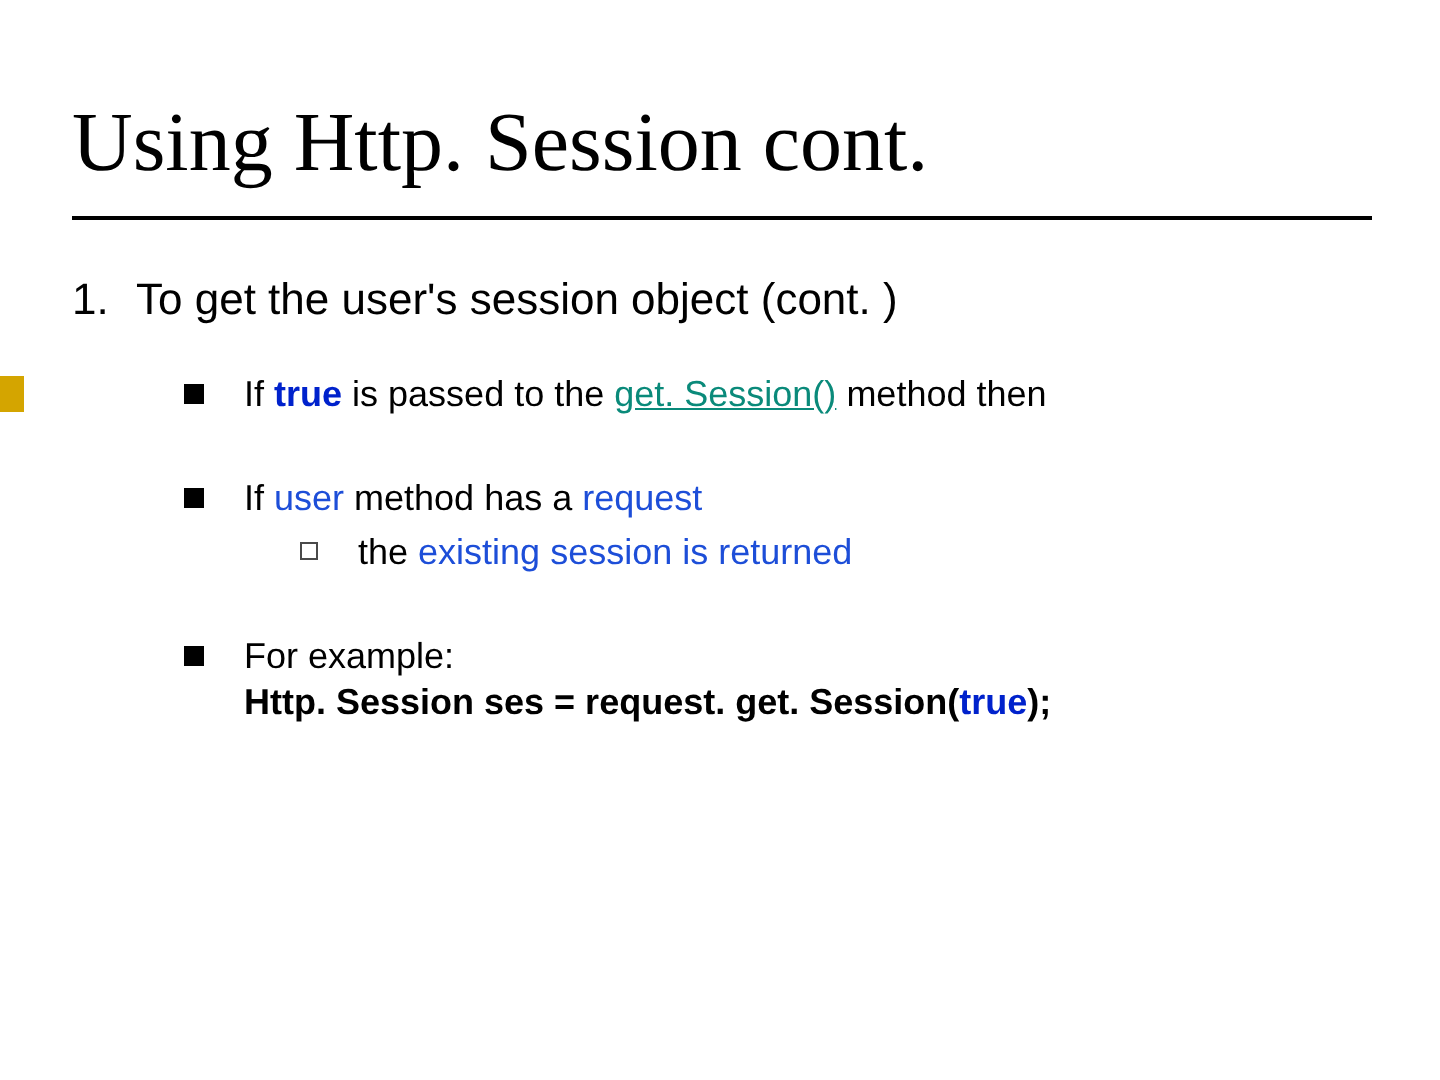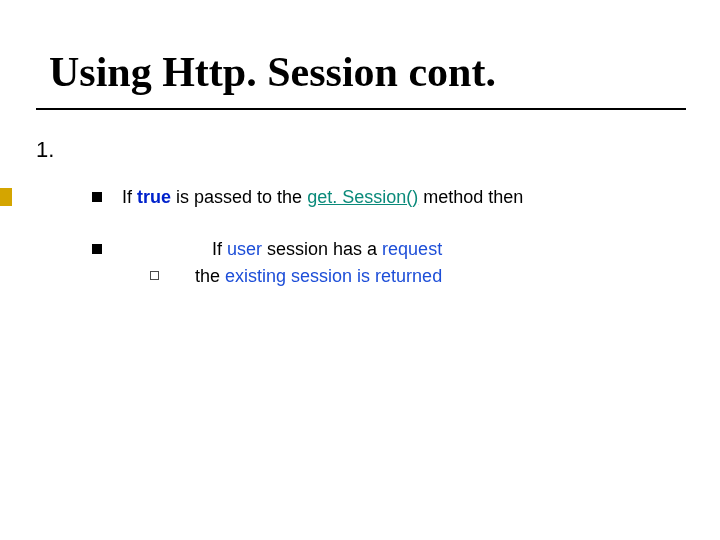--- a/index.html
+++ b/index.html
@@ -24,23 +24,22 @@
     width: 12px;
     height: 18px;
     background: #d4a500;
   }
   .title {
     position: absolute;
     left: 36px;
     top: 48px;
     font-family: "Times New Roman", Times, serif;
     font-size: 42px;
-    font-weight: bold;
+    font-weight: normal;
     color: #000;
-    margin-left: 13px;
   }
   .title-rule {
     position: absolute;
     left: 36px;
     top: 108px;
     width: 650px;
     height: 0;
     border-top: 2px solid #000;
   }
   .body {
@@ -78,78 +77,87 @@
     margin-right: 20px;
   }
   .sub-list {
     margin-top: 4px;
   }
   .s-item {
     display: flex;
     align-items: flex-start;
     margin-left: 28px;
     margin-top: 4px;
-    gap: 16px;
   }
   .sq-o {
     width: 9px;
     height: 9px;
     border: 1px solid #4a4a4a;
     box-sizing: border-box;
     flex: 0 0 9px;
     margin-top: 6px;
     margin-right: 20px;
     background: #fff;
   }
   .kw-blue { color: #0022cc; }
   .kw-teal { color: #0a8a7a; }
   .kw-olive { color: #1d4ed8; }
   .kw-yellow { color: #c9b400; }
   .bold { font-weight: bold; }
   .txt { display: inline; }
-  .line { display: block; text-align: right; }
+  .line { display: block; }
   .underline { text-decoration: underline; }
 </style>
 </head>
 <body>
 
 <div class="slide">
 
   <div class="accent-bar"></div>
 
   <div class="title">Using Http. Session cont.</div>
   <div class="title-rule"></div>
 
   <div class="body">
 
     <div class="num-item">
       <span class="num">1.</span>
+      <span>To get the user's session object (cont. )</span>
     </div>
 
     <div class="bullet-list">
 
       <div class="b-item">
         <span class="sq"></span>
         <span class="line">
           <span class="txt">If </span><span class="txt kw-blue bold">true</span><span class="txt"> is passed to the </span><span class="txt kw-teal underline">get. Session()</span><span class="txt"> method then</span>
         </span>
       </div>
 
       <div class="b-item">
         <span class="sq"></span>
         <span class="line">
-          <span class="txt">If </span><span class="txt kw-olive">user</span><span class="txt"> session has a </span><span class="txt kw-olive">request</span>
+          <span class="txt">If </span><span class="txt kw-olive">user</span><span class="txt"> method has a </span><span class="txt kw-olive">request</span>
           <div class="sub-list">
             <div class="s-item">
               <span class="sq-o"></span>
               <span>
                 <span class="txt"> the </span><span class="txt kw-olive">existing session is returned</span>
               </span>
             </div>
           </div>
         </span>
       </div>
 
+      <div class="b-item">
+        <span class="sq"></span>
+        <span class="line">
+          <span class="line">For example:</span>
+          <span class="line bold">
+            <span class="txt">Http. Session ses = request. get. Session(</span><span class="txt kw-blue">true</span><span class="txt">);</span>
+          </span>
+        </span>
+      </div>
 
 
     </div>
   </div>
 </div>
 
 </body></html>

